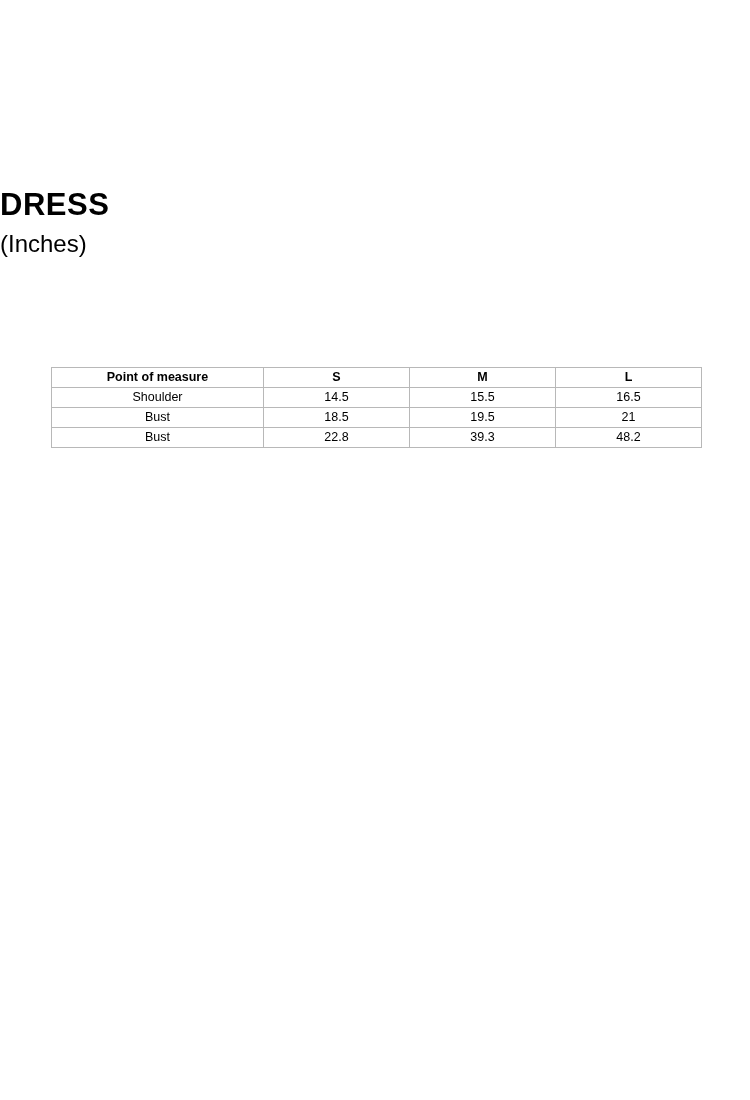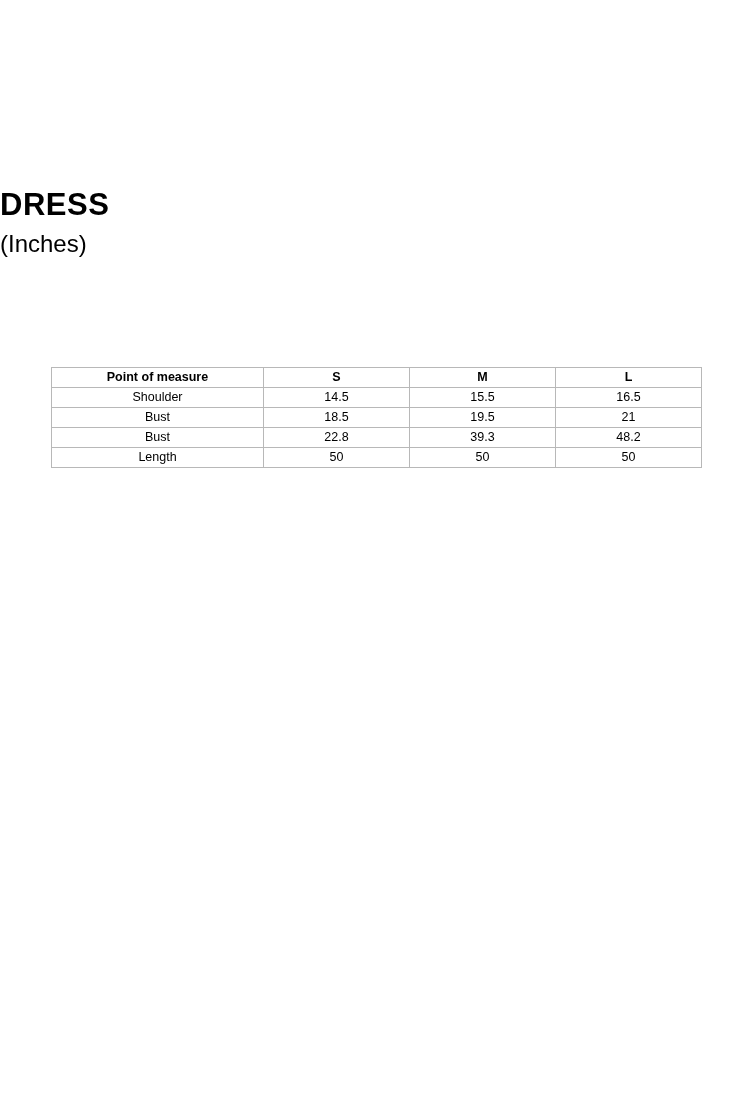--- a/index.html
+++ b/index.html
@@ -116,23 +116,17 @@
           <td>18.5</td>
           <td>19.5</td>
           <td>21</td>
         </tr>
         <tr>
           <td>Bust</td>
           <td>22.8</td>
           <td>39.3</td>
           <td>48.2</td>
         </tr>
-        <tr>
-          <td>Length</td>
-          <td>50</td>
-          <td>50</td>
-          <td>50</td>
-        </tr>
       </tbody>
     </table>
   </div>
 
 </div>
 
 </body></html>

